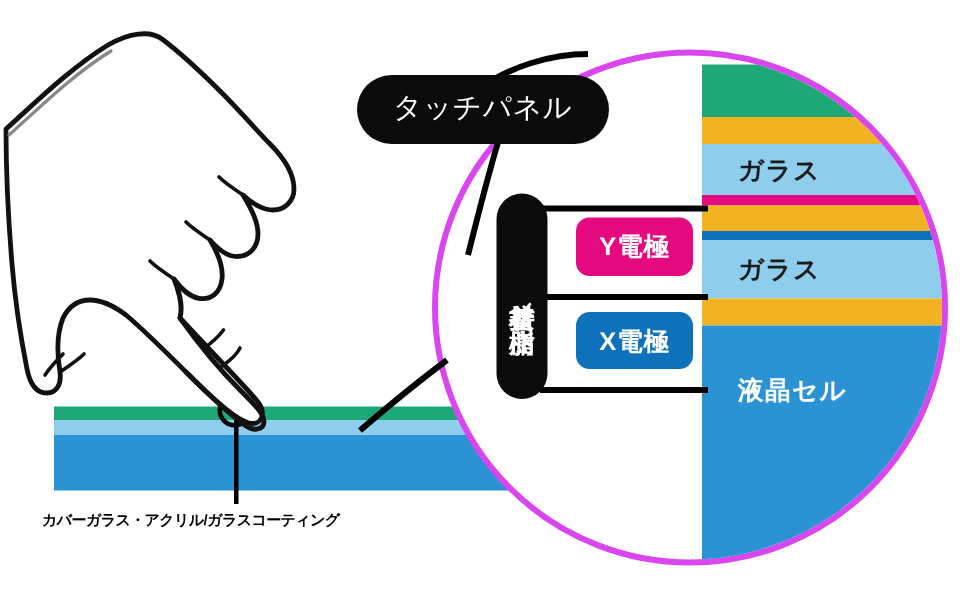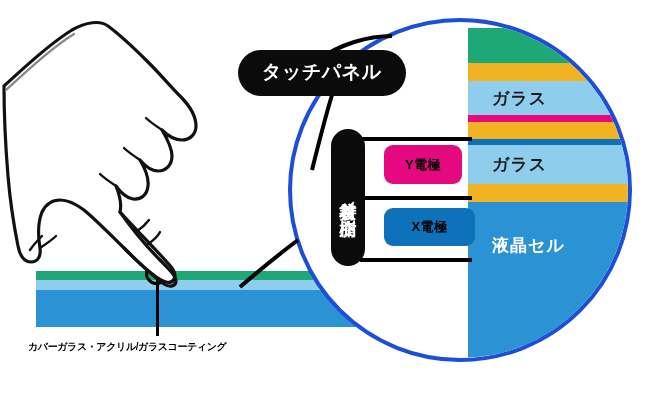--- a/index.html
+++ b/index.html
@@ -65,25 +65,25 @@
     font-weight: bold;
     letter-spacing: -0.4px;
     color: #000;
     white-space: nowrap;
   }
 
   
   #magnifier {
     position: absolute;
     left: 288px;
-    top: 18px;
+    top: 33px;
     width: 344px;
     height: 344px;
     border-radius: 50%;
-    border: 4px solid #1d4ed8;
+    border: 4px solid #d946ef;
     box-sizing: border-box;
     background: #ffffff;
     overflow: hidden;
   }
   
   #layer-stack {
     position: absolute;
     left: 176px;
     top: 0px;
     width: 190px;
@@ -116,21 +116,21 @@
   
   #pill-touchpanel {
     position: absolute;
     left: 238px;
     top: 50px;
     padding: 9px 24px 11px 24px;
     background: #0b0b0b;
     color: #ffffff;
     border-radius: 26px;
     font-size: 19px;
-    font-weight: bold;
+    font-weight: normal;
     letter-spacing: 0.5px;
     white-space: nowrap;
     z-index: 6;
   }
 
   
   #pill-adhesive {
     position: absolute;
     left: 331px;
     top: 129px;
@@ -150,35 +150,35 @@
     font-size: 17px;
     font-weight: bold;
     letter-spacing: 0px;
     line-height: 1;
   }
 
   
   .chip {
     position: absolute;
     border-radius: 9px;
-    color: #000000;
-    font-size: 13px;
+    color: #ffffff;
+    font-size: 17px;
     font-weight: bold;
     letter-spacing: 0.5px;
     display: flex;
     align-items: center;
     justify-content: center;
     z-index: 6;
   }
   #chip-y {
     left: 384px; top: 145px; width: 78px; height: 39px;
     background: #e5097f;
   }
   #chip-x {
-    left: 384px; top: 208px; width: 91px; height: 38px;
+    left: 384px; top: 208px; width: 78px; height: 38px;
     background: #0d72b9;
   }
 
   
   .leader {
     position: absolute;
     height: 3.5px;
     background: #000;
     z-index: 5;
   }

